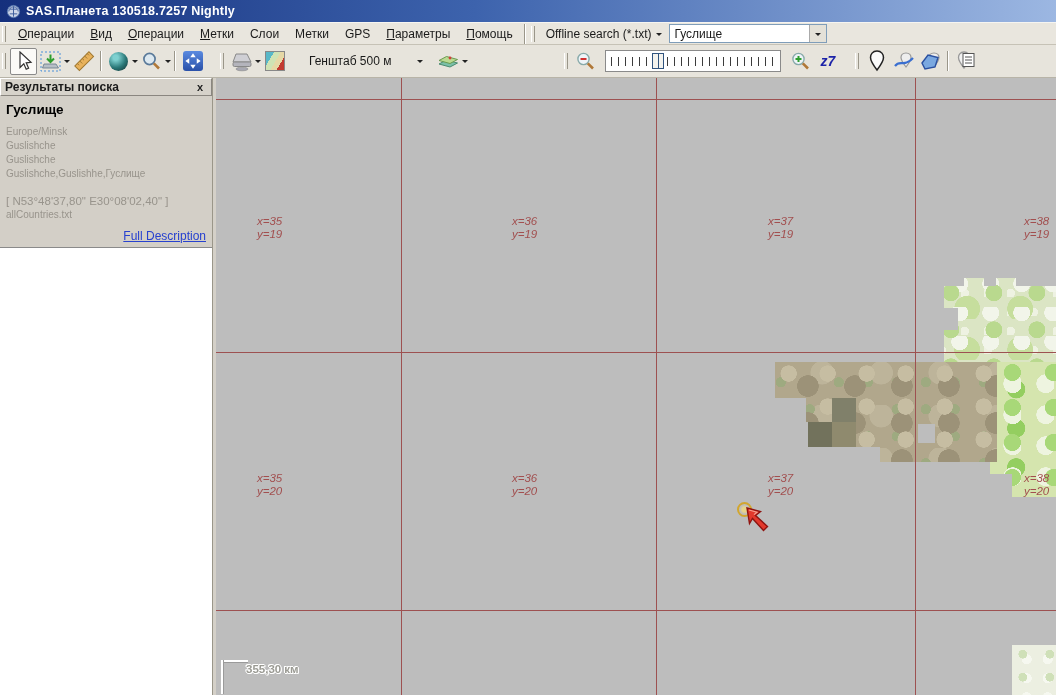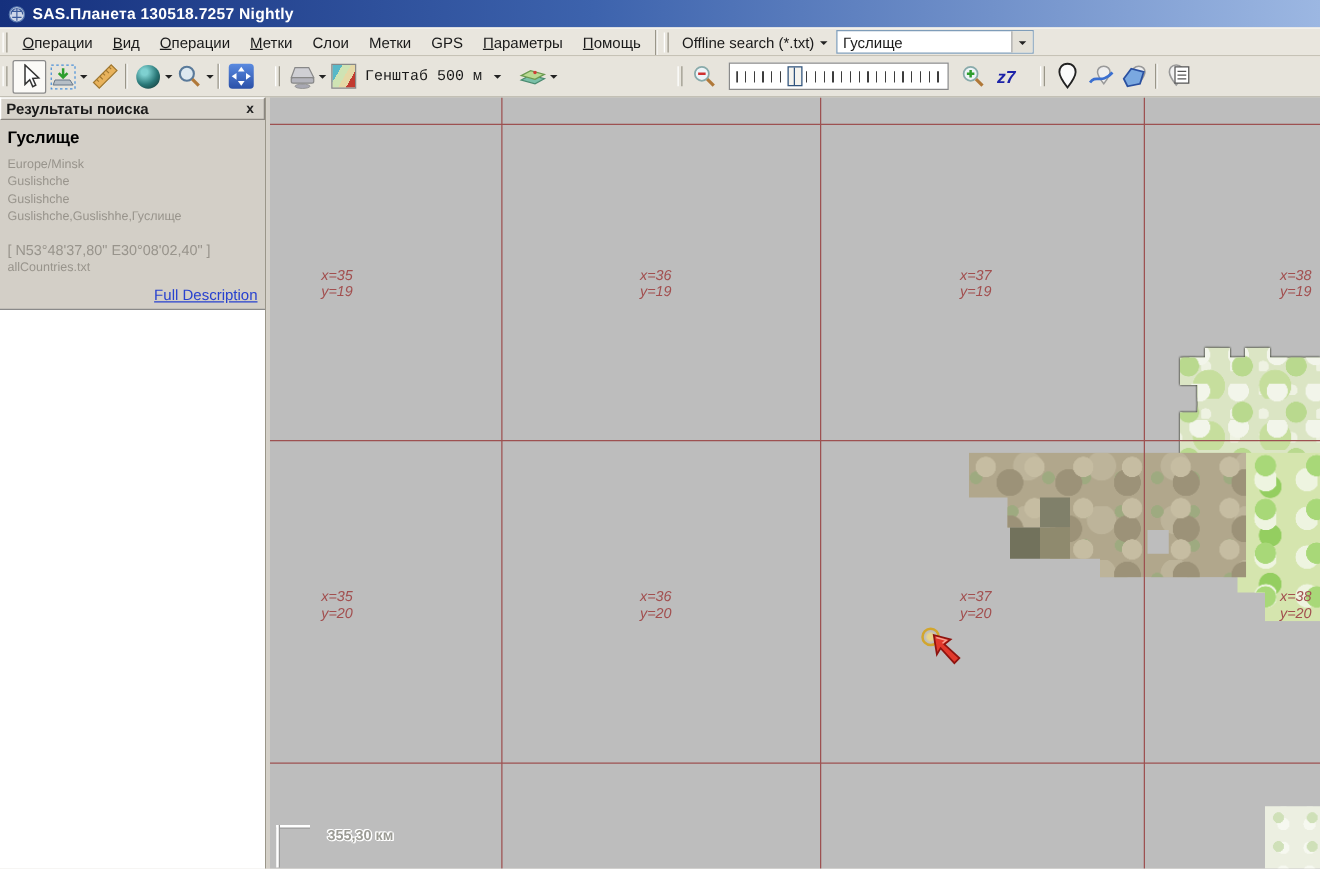--- a/index.html
+++ b/index.html
@@ -99,21 +99,21 @@
   .img-pale { background-color:#ecefe1; background-image:
       radial-gradient(circle at 40% 40%, #cfe0b8 0 20%, transparent 21%),
       radial-gradient(circle at 70% 75%, #f6f8f0 0 24%, transparent 25%);
     background-size:27px 23px, 21px 19px; }
   .marker-ring { position:absolute; width:15px; height:15px; border-radius:50%;
     border:2px double #d2a62e; background:radial-gradient(circle,#e8d48a 0 30%, transparent 60%); z-index:6; }
   .marker-arrow { position:absolute; z-index:7; }
   .scale { position:absolute; z-index:6; }
   .scale .h { position:absolute; left:0; top:0; width:27px; height:2px; background:#fff; box-shadow:0 1px 0 #9a9a9a; }
   .scale .v { position:absolute; left:0; top:0; width:2px; height:34px; background:#fff; box-shadow:1px 0 0 #9a9a9a; }
-  .scale .txt { position:absolute; left:41px; top:3px; color:#9a9a93; font-weight:bold; font-size:11.5px;
+  .scale .txt { position:absolute; left:25px; top:3px; color:#9a9a93; font-weight:bold; font-size:11.5px;
     text-shadow:-1px 0 #fff, 1px 0 #fff, 0 -1px #fff, 0 1px #fff, 1px 1px #fff, -1px -1px #fff; }
 </style>
 </head>
 <body>
 
 <div class="window">
 
   <div class="titlebar">
     <svg class="appicon" viewBox="0 0 16 16">
       <circle cx="8" cy="8" r="6.5" fill="#cdd6e8" stroke="#5a7ab0"></circle>
@@ -197,21 +197,21 @@
 
     <div class="grip" style="margin-left:14px;"></div>
     <div class="tbtn">
       <svg width="24" height="21" viewBox="0 0 24 21">
         <path d="M6 3 h11 l4 8 H3 Z" fill="#cfcfd4" stroke="#888"></path>
         <rect x="3" y="11" width="18" height="4.5" rx="1.5" fill="#b4b4bc" stroke="#888"></rect>
         <ellipse cx="12" cy="18" rx="6" ry="1.8" fill="#a8a8b2" stroke="#888" stroke-width="0.6"></ellipse>
       </svg>
     </div>
     <span class="dd"></span>
-    <div class="tbtn" style="width:auto; padding:0 3px; gap:5px;font-family:Liberation Mono, monospace;">
+    <div class="tbtn" style="width:auto; padding:0 3px; gap:22px;">
       <div class="mapthumb"></div>
       <span class="maplabel">Генштаб 500 м</span>
       <span class="dd"></span>
     </div>
     <div class="tbtn" style="margin-left:8px;">
       <svg width="23" height="20" viewBox="0 0 23 20">
         <path d="M2 13 l7.5 -4 l11 3 l-7.5 4 Z" fill="#7ac0a8" stroke="#4a8a70"></path>
         <path d="M2 9.5 l7.5 -4 l11 3 l-7.5 4 Z" fill="#bada92" stroke="#6a9a50"></path>
         <circle cx="13" cy="7" r="1.4" fill="#d04038"></circle>
       </svg>

